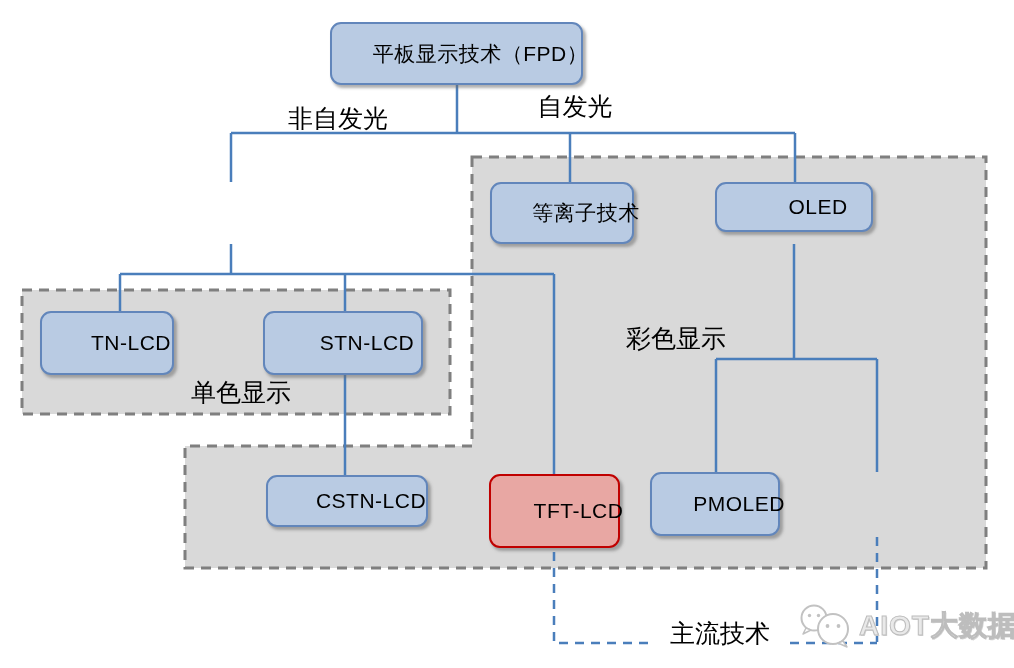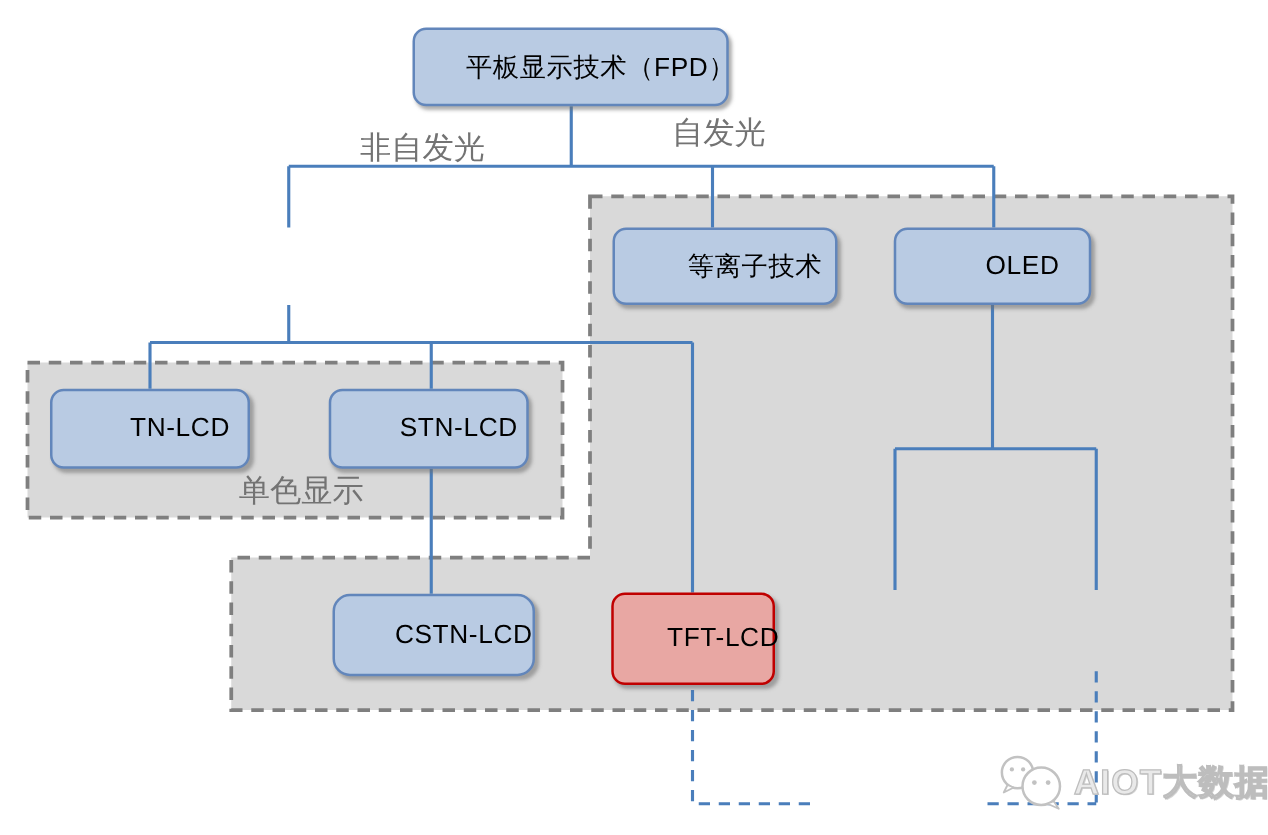--- a/index.html
+++ b/index.html
@@ -23,35 +23,35 @@
     letter-spacing:0.5px;
     box-shadow:2.5px 3px 3px rgba(110,110,110,0.55);
     white-space:nowrap;
     padding-left:48px;
   }
   .node.blue{background:#b9cbe3;border:2.5px solid #6286bb;}
   .node.red{background:#e8a7a3;border:2.5px solid #c00000;}
 
   #node-fpd   {left:330px;top:22px; width:253px;height:63px;}
   #node-lcd   {left:102px;top:182px;width:258px;height:62px;}
-  #node-plasma{left:490px;top:182px;width:180px;height:62px;text-align:right;}
-  #node-oled  {left:715px;top:182px;width:158px;height:62px;}
-  #node-tn    {left:40px; top:311px;width:160px;height:64px;}
+  #node-plasma{left:490px;top:182px;width:144px;height:62px;text-align:right;}
+  #node-oled  {left:715px;top:182px;width:158px;height:50px;}
+  #node-tn    {left:40px; top:311px;width:134px;height:64px;}
   #node-stn   {left:263px;top:311px;width:160px;height:64px;}
-  #node-cstn  {left:266px;top:475px;width:162px;height:66px;border-radius:14px;}
+  #node-cstn  {left:266px;top:475px;width:162px;height:52px;}
   #node-tft   {left:489px;top:474px;width:131px;height:74px;}
   #node-pmoled{left:650px;top:472px;width:130px;height:64px;}
   #node-amoled{left:811px;top:472px;width:131px;height:64px;}
 
   
   .flabel{
     position:absolute;
     transform:translate(-50%,-50%);
     font-family:Liberation Mono, monospace;
-    font-size:25px;color:#737373;
+    font-size:25px;color:#000000;
     white-space:nowrap;
   }
   #label-nonself   {left:338px;top:118px;}
   #label-self      {left:575px;top:106px;}
   #label-mono      {left:241px;top:392px;text-align:right;}
   #label-color     {left:676px;top:338px;}
   #label-mainstream{left:720px;top:633px;}
 
   
   .watermark{
@@ -102,24 +102,27 @@
     <path d="M554,536 V643 H650 M790,643 H877 M877,537 V643" stroke="#4a7ebb" stroke-width="2.5" fill="none" stroke-dasharray="9 7"></path>
   </svg>
 
   <div class="node blue" id="node-fpd">平板显示技术（FPD）</div>
   <div class="node blue" id="node-plasma">等离子技术</div>
   <div class="node blue" id="node-oled">OLED</div>
   <div class="node blue" id="node-tn">TN-LCD</div>
   <div class="node blue" id="node-stn">STN-LCD</div>
   <div class="node blue" id="node-cstn">CSTN-LCD</div>
   <div class="node red" id="node-tft">TFT-LCD</div>
+  <div class="node blue" id="node-pmoled">PMOLED</div>
 
   <div class="flabel" id="label-nonself">非自发光</div>
   <div class="flabel" id="label-self">自发光</div>
   <div class="flabel" id="label-mono">单色显示</div>
+  <div class="flabel" id="label-color">彩色显示</div>
+  <div class="flabel" id="label-mainstream">主流技术</div>
 
   <div class="watermark">
     <svg width="66" height="50" viewBox="0 0 66 50">
       <circle cx="21" cy="17" r="12.5" fill="#ffffff" stroke="#c2c2c2" stroke-width="2"></circle>
       <path d="M13,27 L10,33 L18,29 Z" fill="#ffffff" stroke="#c2c2c2" stroke-width="1.5" stroke-linejoin="round"></path>
       <circle cx="16.5" cy="14.5" r="1.7" fill="#c2c2c2"></circle>
       <circle cx="25.5" cy="14.5" r="1.7" fill="#c2c2c2"></circle>
       <circle cx="40" cy="28" r="15" fill="#ffffff" stroke="#c2c2c2" stroke-width="2"></circle>
       <path d="M50,40 L54,46 L45,42 Z" fill="#ffffff" stroke="#c2c2c2" stroke-width="1.5" stroke-linejoin="round"></path>
       <circle cx="34.5" cy="25" r="1.9" fill="#c2c2c2"></circle>

